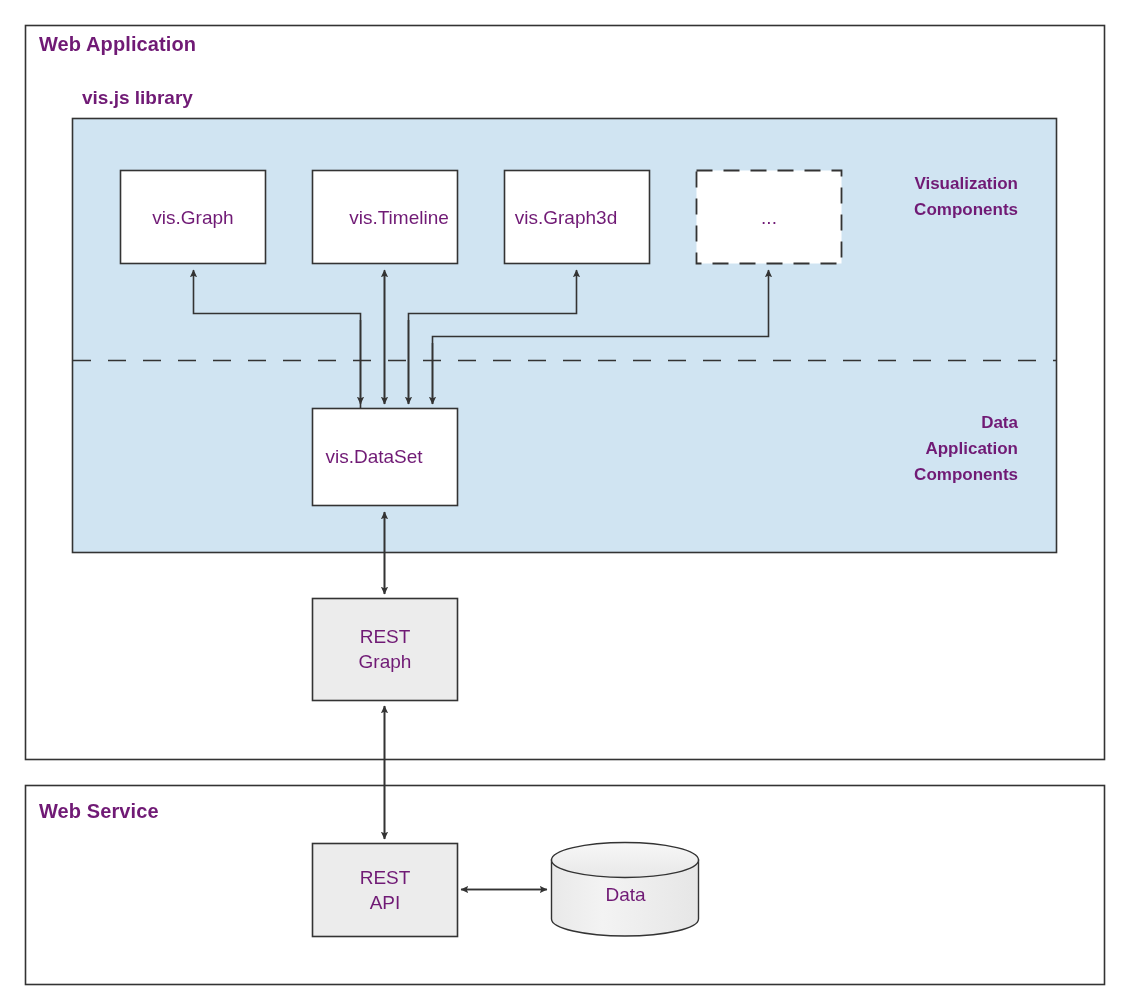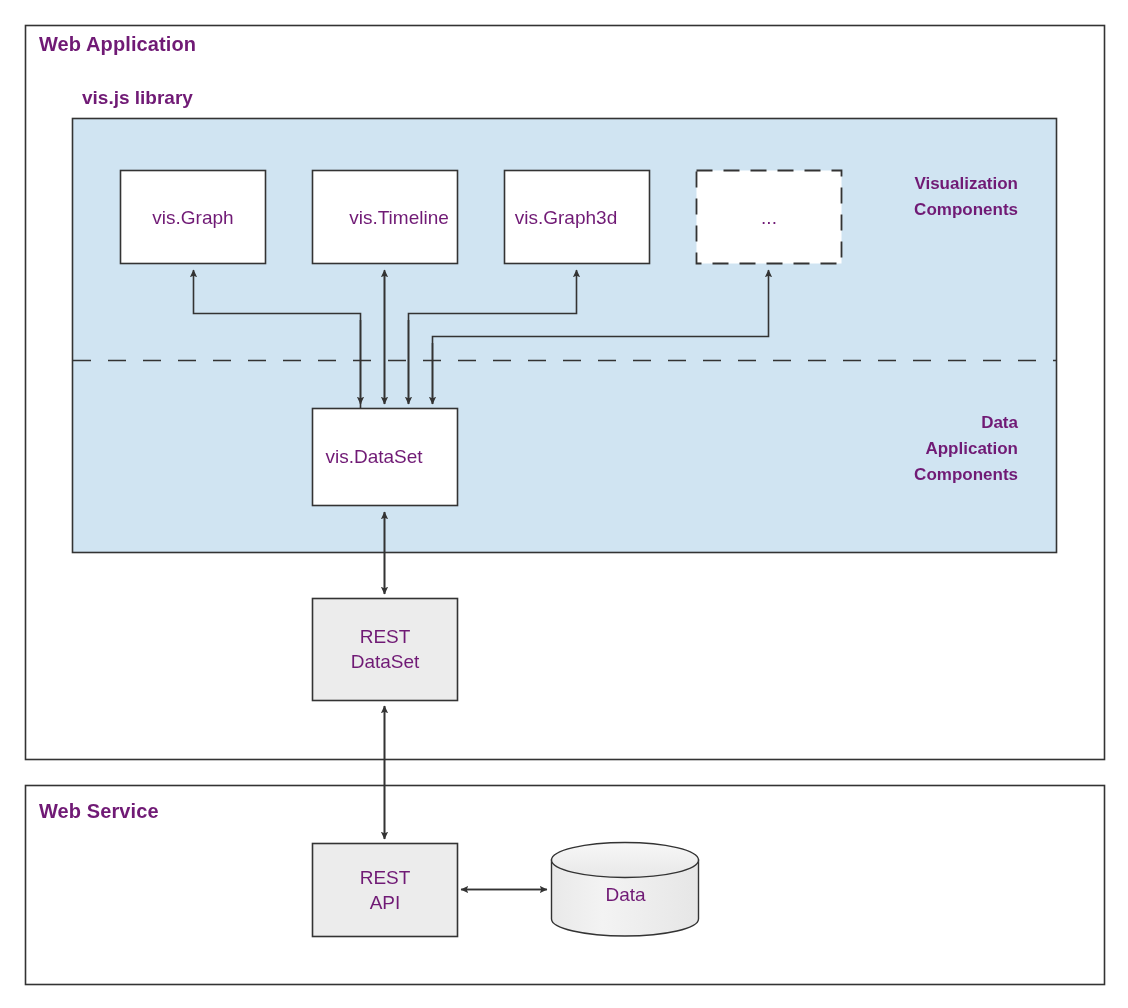--- a/index.html
+++ b/index.html
@@ -102,19 +102,19 @@
 
   <div class="lbl side-label" style="left:767px;top:410px;width:251px;"><span>Data</span><br><span>Application</span><br><span>Components</span></div>
 
   <div class="lbl box-label" style="left:120px;top:205px;width:146px;text-align:center;">vis.Graph</div>
   <div class="lbl box-label" style="left:312px;top:205px;width:174px;">vis.Timeline</div>
   <div class="lbl box-label" style="left:504px;top:205px;width:124px;">vis.Graph3d</div>
   <div class="lbl box-label" style="left:696px;top:205px;width:146px;">...</div>
 
   <div class="lbl box-label" style="left:312px;top:444px;width:124px;">vis.DataSet</div>
 
-  <div class="lbl box-label" style="left:312px;top:624px;width:146px;"><span>REST</span><br><span>DataSet</span></div>
+  <div class="lbl box-label" style="left:312px;top:624px;width:146px;"><span>REST</span><br><span>Graph</span></div>
 
   <div class="lbl box-label" style="left:312px;top:865px;width:146px;"><span>REST</span><br><span>API</span></div>
 
   <div class="lbl box-label" style="left:552px;top:882px;width:147px;">Data</div>
 
 </div>
 
 </body></html>

